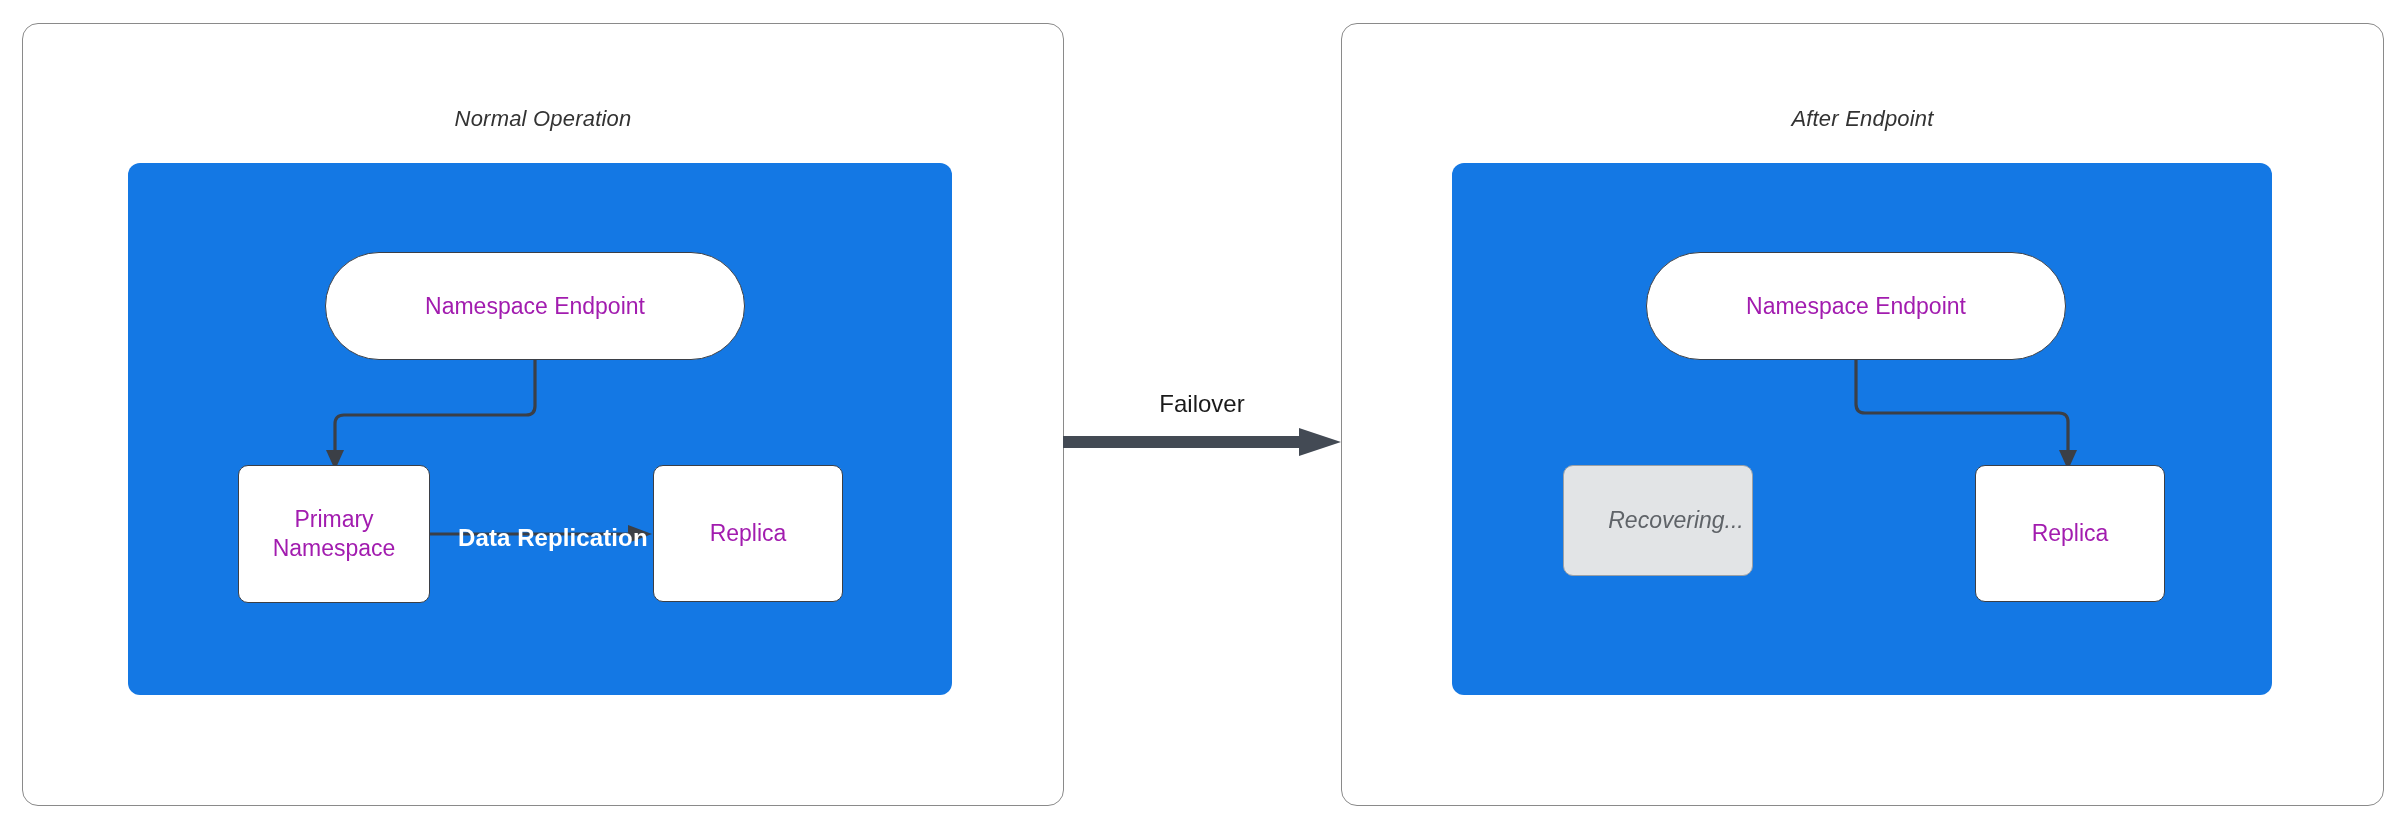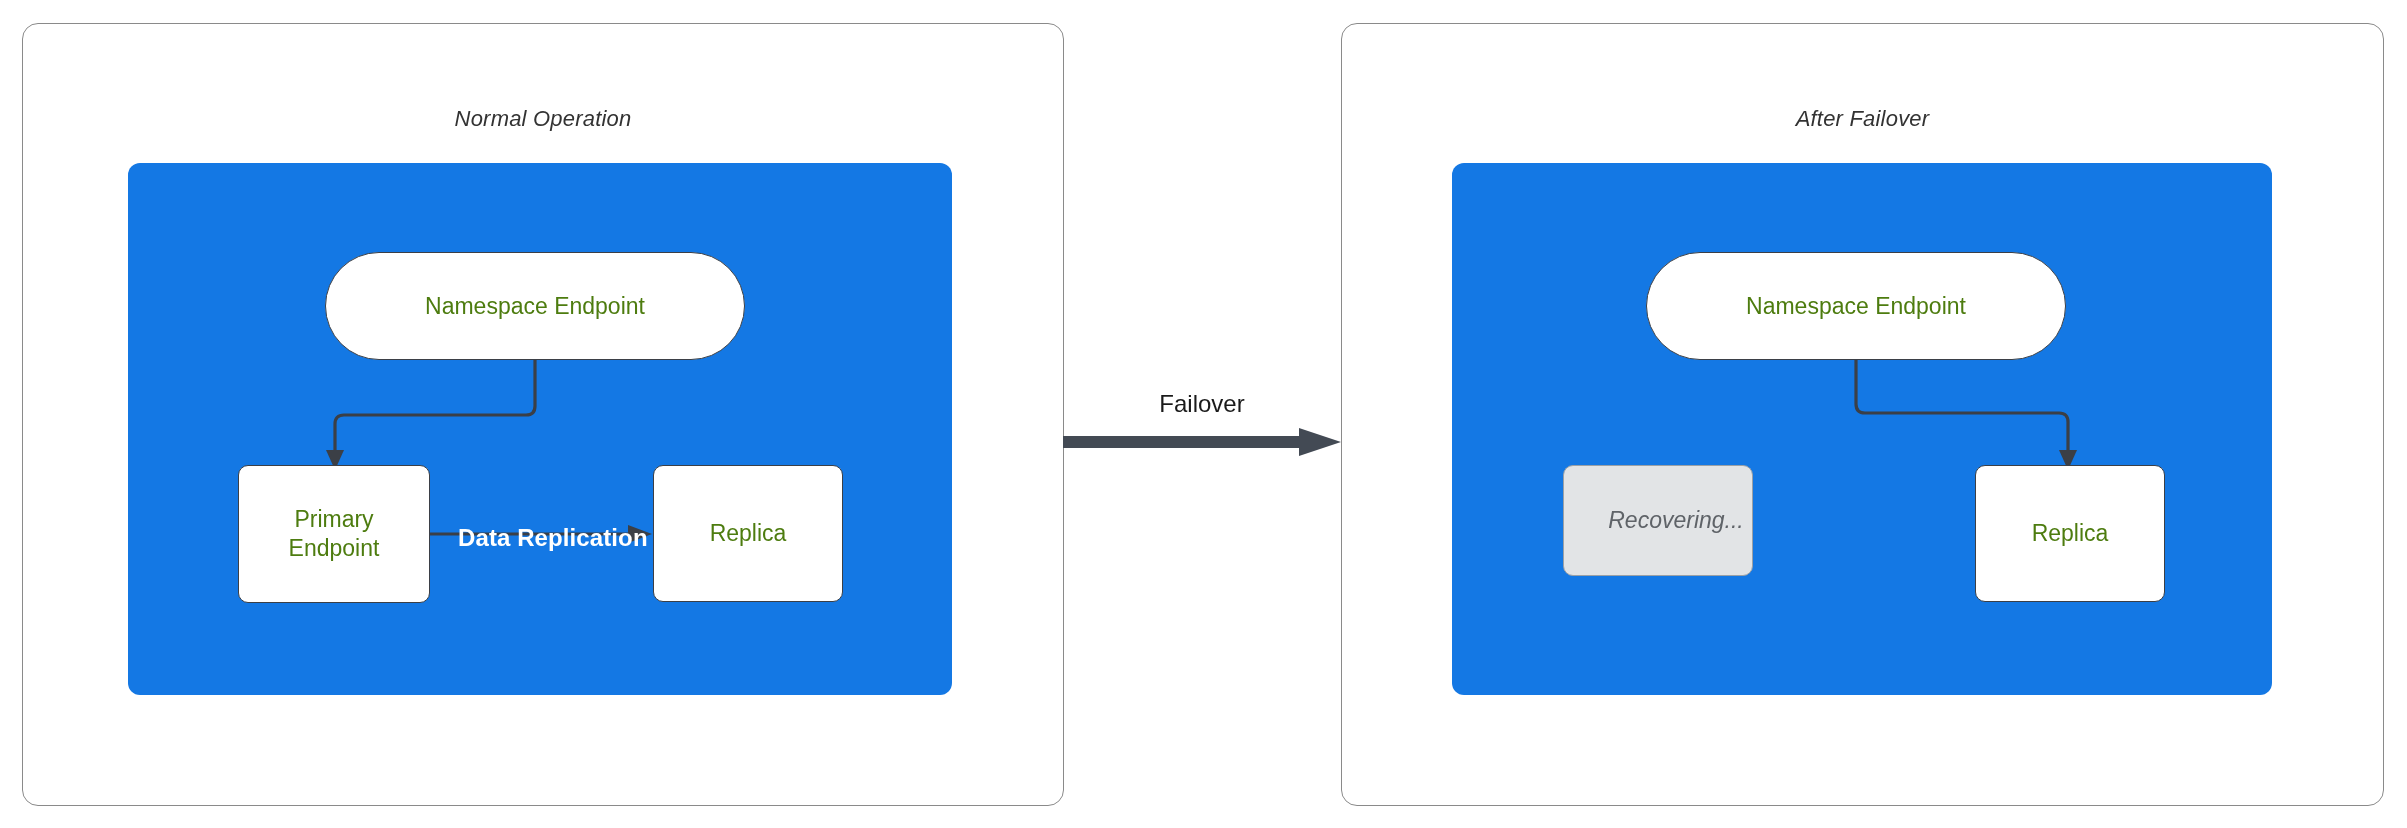--- a/index.html
+++ b/index.html
@@ -54,21 +54,21 @@
   #zone-right { left: 1452px; top: 163px; width: 820px; height: 532px; }
 
   
   .node {
     position: absolute;
     box-sizing: border-box;
     display: flex;
     align-items: center;
     justify-content: center;
     text-align: center;
-    color: #4d7c0f;
+    color: #a21caf;
     font-size: 23px;
     line-height: 1.25;
     background: #ffffff;
     border: 1.7px solid #3b3f46;
     z-index: 4;
   }
   .node.pill {
     border-radius: 60px;
   }
   .node.rect {
@@ -169,40 +169,40 @@
     <polygon class="wire-head" points="628,525 628,543 652,534"></polygon>
   </svg>
 
   <div class="node pill" id="node-endpoint-left">
     <span>Namespace Endpoint</span>
   </div>
 
   <div class="node rect" id="node-primary">
     <span>
       <span>Primary</span><br>
-      <span>Endpoint</span>
+      <span>Namespace</span>
     </span>
   </div>
 
   <div class="node rect" id="node-replica-left">
     <span>Replica</span>
   </div>
 
   <div class="edge-label" id="label-data-replication">Data Replication</div>
 
   <div id="failover-group">
     <div id="failover-label">Failover</div>
     <svg id="failover-arrow-svg" viewBox="0 0 278 36">
       <rect class="big-arrow-shaft" x="0" y="12" width="240" height="12"></rect>
       <polygon class="big-arrow-head" points="236,4 236,32 278,18"></polygon>
     </svg>
   </div>
 
   <div class="panel" id="panel-right">
-    <div class="panel-title">After Failover</div>
+    <div class="panel-title">After Endpoint</div>
   </div>
 
   <div class="blue-zone" id="zone-right"></div>
 
   <svg class="wires" id="wires-right" viewBox="0 0 2407 828">
     <path class="wire" d="M 1856 360 L 1856 404 Q 1856 413 1865 413 L 2059 413 Q 2068 413 2068 422 L 2068 450"></path>
     <polygon class="wire-head" points="2059,450 2077,450 2068,470"></polygon>
   </svg>
 
   <div class="node pill" id="node-endpoint-right">

